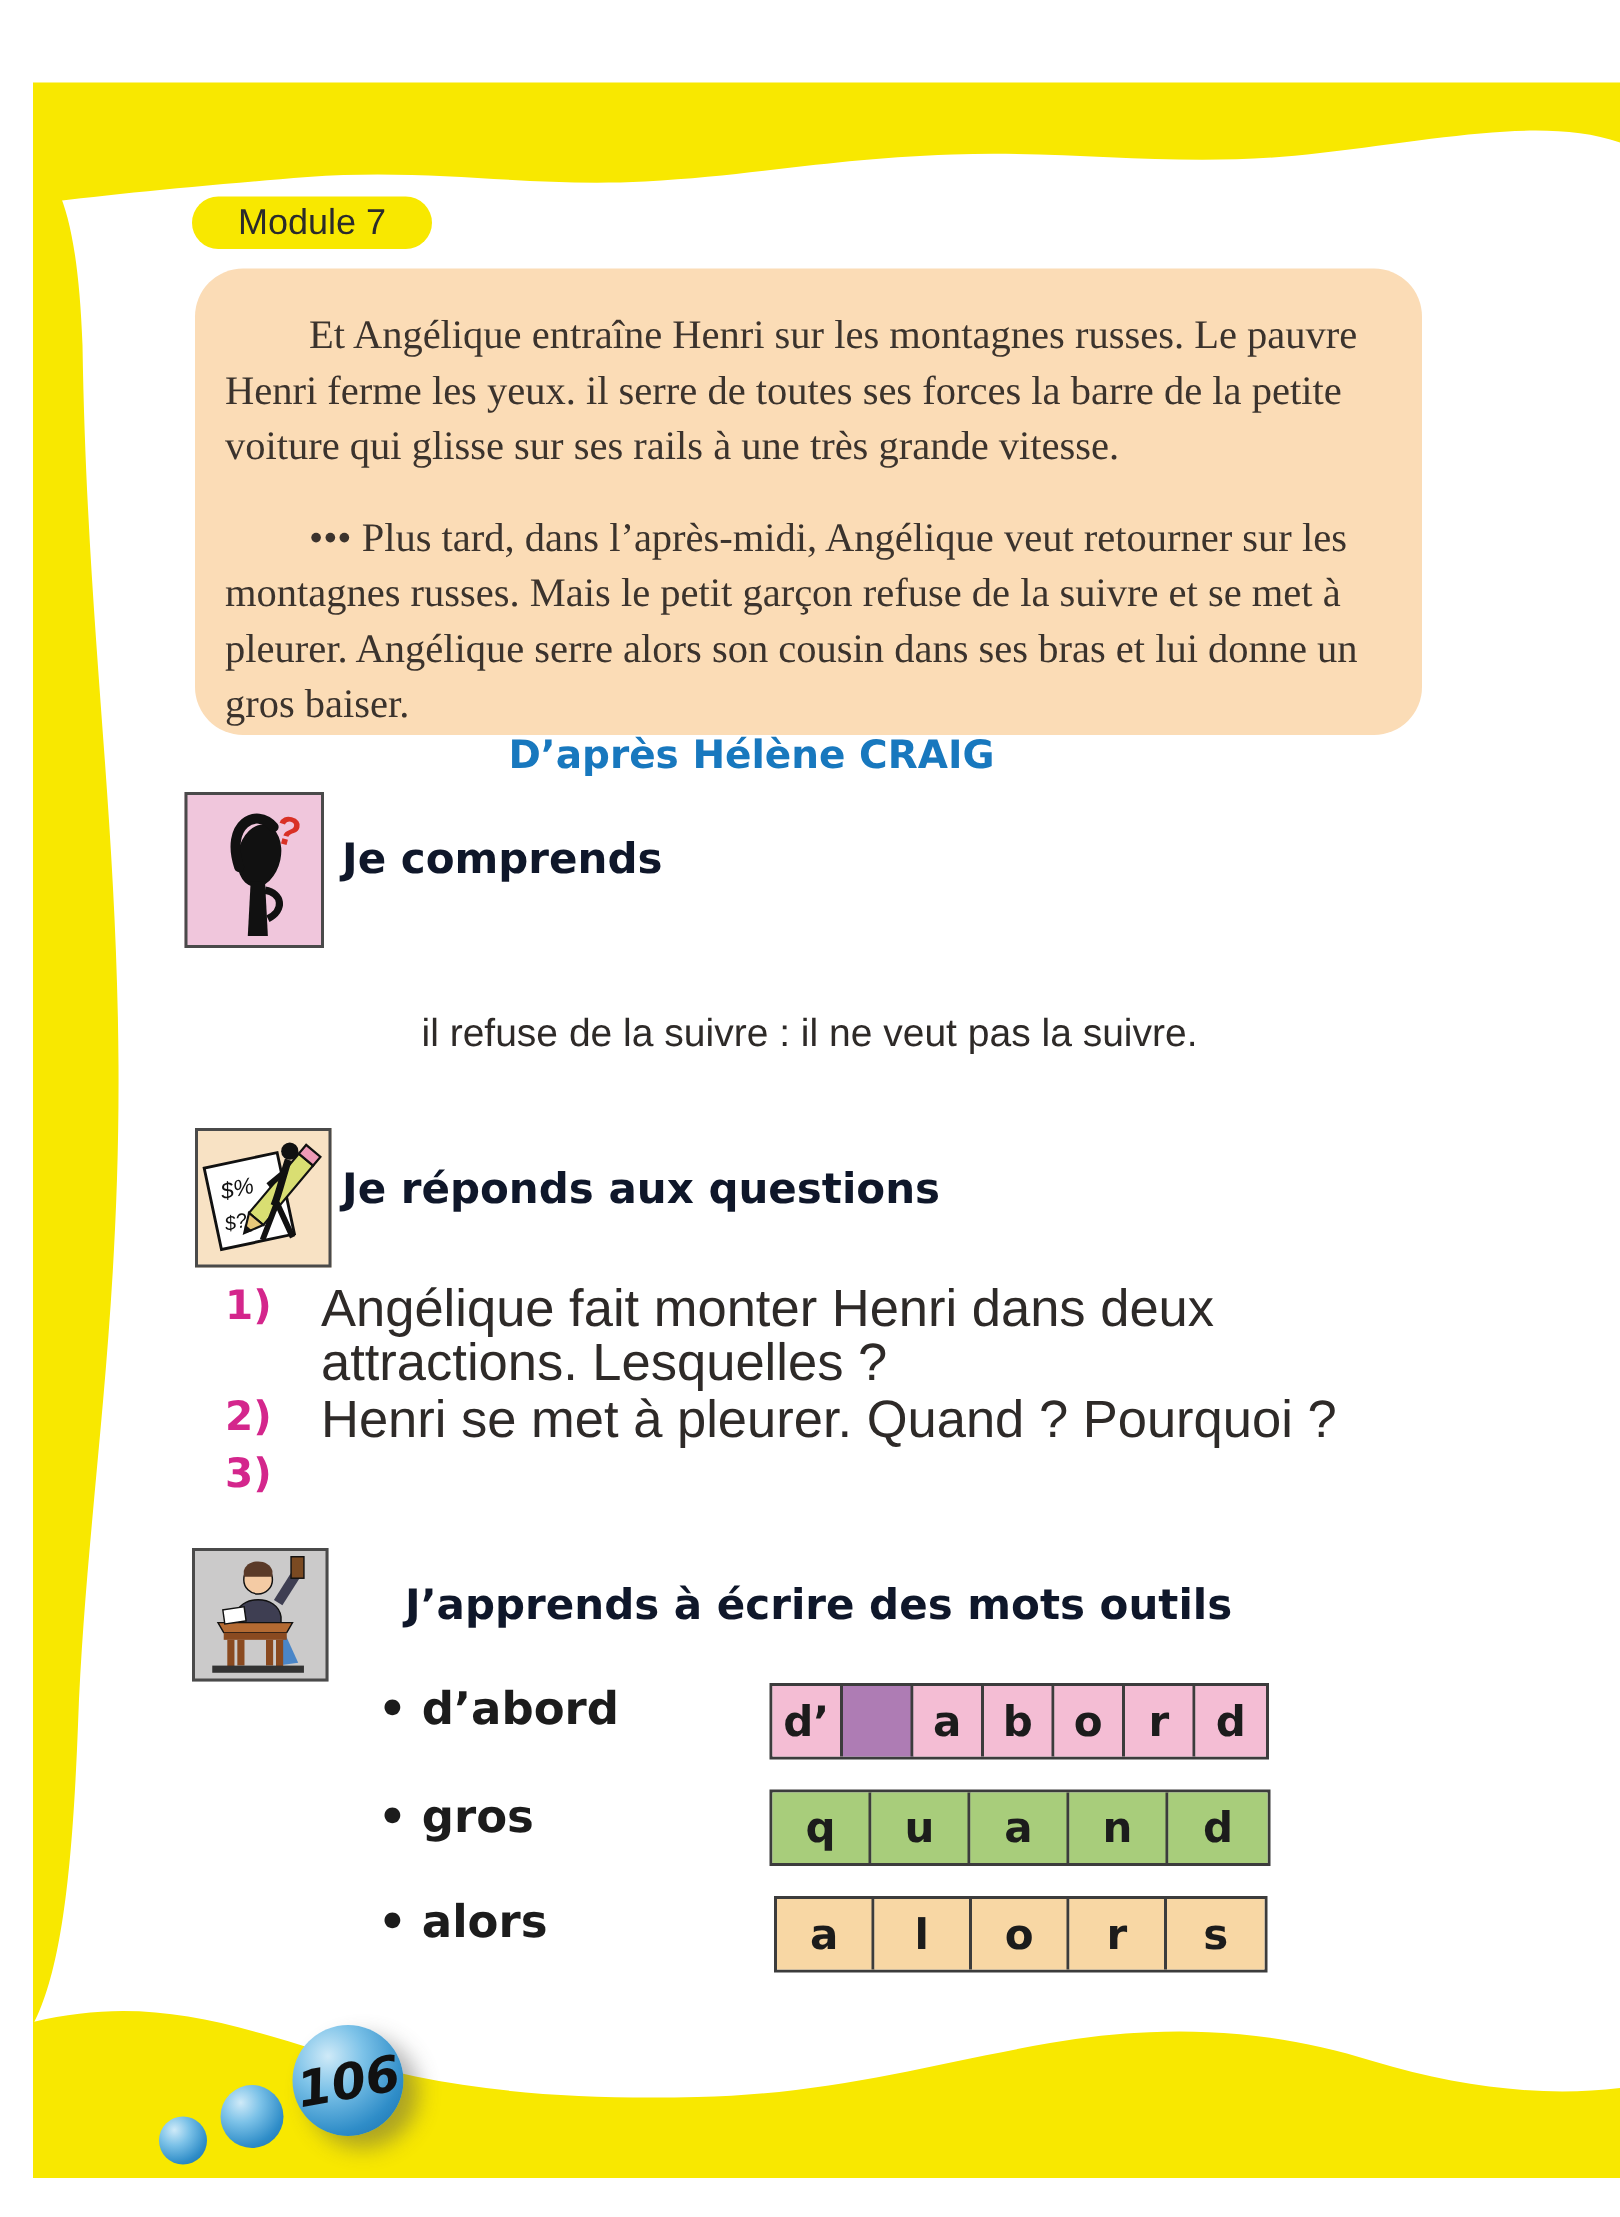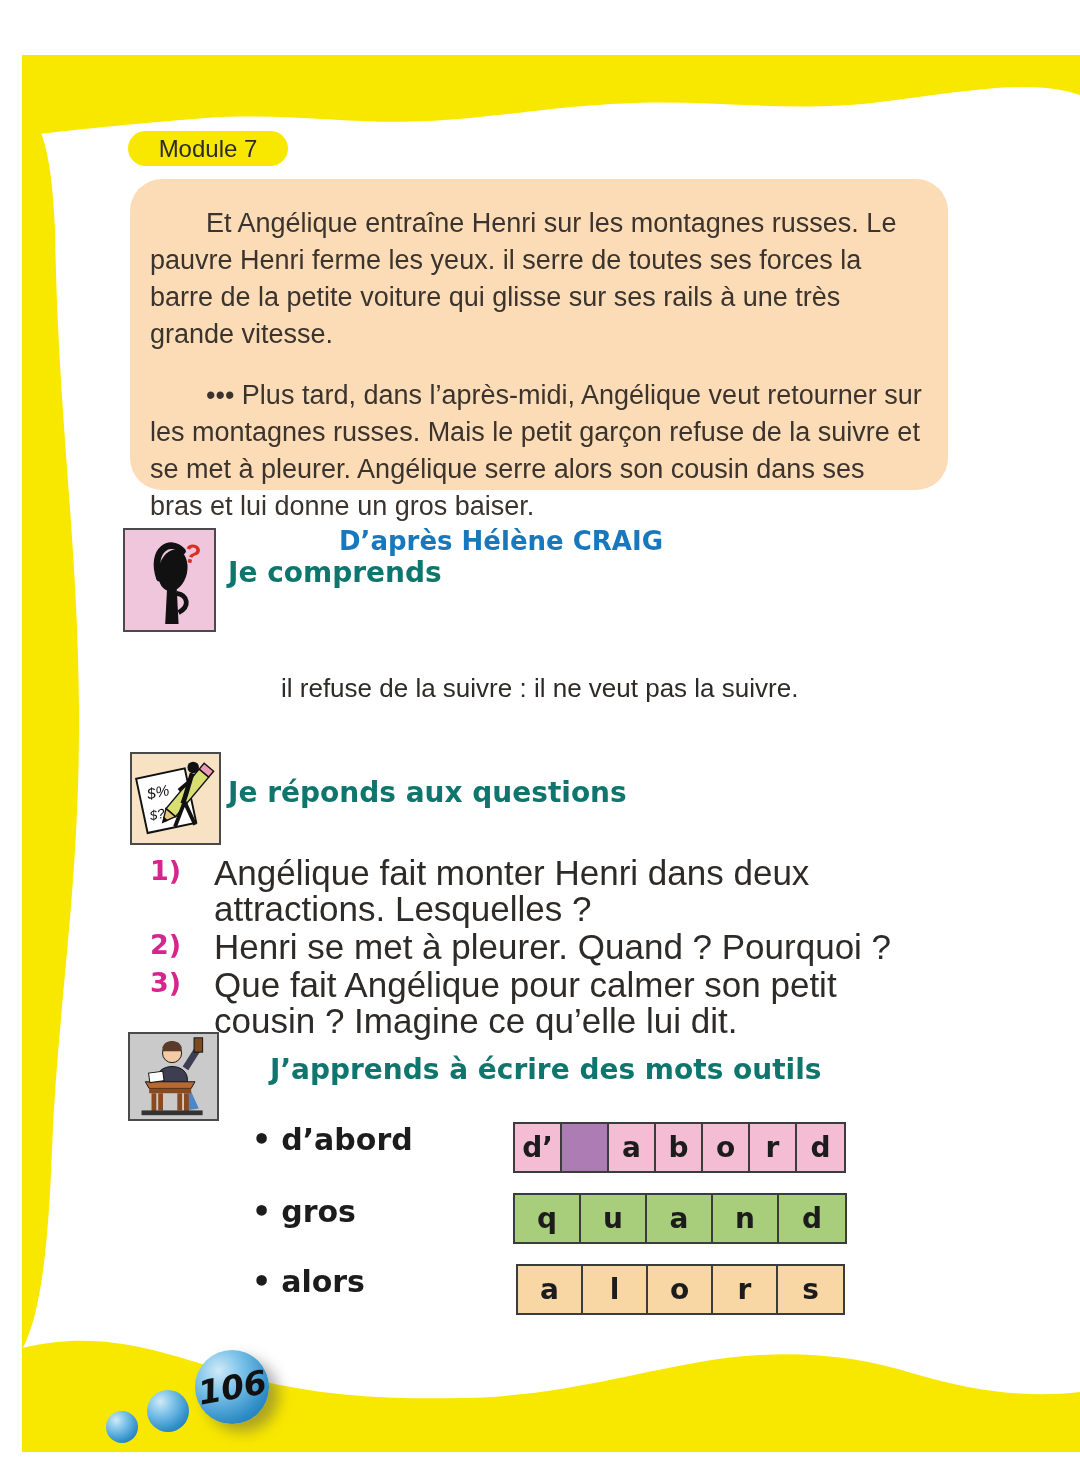--- a/index.html
+++ b/index.html
@@ -8,31 +8,31 @@
   .frame{position:absolute;left:0;top:0;z-index:0;}
   .frame path{fill:#F8E800;}
 
   .module-pill{position:absolute;left:128px;top:131px;width:160px;height:35px;z-index:2;
     background:#F8E800;border-radius:18px;display:flex;align-items:center;justify-content:center;
     font-size:24px;color:#2b2b2b;text-align:center;}
 
   .reading-box{position:absolute;left:130px;top:179px;width:818px;height:311px;z-index:2;
     background:#FBDCB6;border-radius:32px;box-sizing:border-box;padding:26px 26px 0 20px;
     font-size:27px;line-height:37px;color:#3b332d;}
-  .reading-box p{margin:0;text-indent:56px;}
+  .reading-box p{margin:0;text-indent:56px;font-family:Liberation Serif, serif;}
   .reading-box p.p2{margin-top:24px;}
   .attribution{margin-top:-2px;text-align:center;padding-right:70px;color:#1878BE;
     font-weight:bold;font-size:26px;font-family:"DejaVu Sans",sans-serif;}
 
   .icon-box{position:absolute;z-index:2;box-sizing:border-box;border:2px solid #4a4a4a;}
   .icon-comp{left:123px;top:528px;width:93px;height:104px;background:#F0C6DC;}
   .icon-quest{left:130px;top:752px;width:91px;height:93px;background:#F8E2C4;}
   .icon-write{left:128px;top:1032px;width:91px;height:89px;background:#CBCACA;}
 
-  .section-title{position:absolute;z-index:2;color:#0f766e;font-weight:bold;font-size:28px;
+  .section-title{position:absolute;z-index:2;color:#0f172a;font-weight:bold;font-size:28px;
     font-family:"DejaVu Sans",sans-serif;}
   .t-comp{left:228px;top:556px;}
   .t-quest{left:228px;top:776px;}
   .t-write{left:230px;top:1053px;margin-left:40px;}
 
   .definition{position:absolute;left:281px;z-index:2;font-size:26px;color:#2e2a28;}
   .def-0{top:613px;}
   .def-1{top:673px;}
 
   .questions{position:absolute;left:150px;top:855px;width:790px;z-index:2;}
@@ -124,21 +124,20 @@
     <div class="q-row">
       <span class="q-num">1)</span>
       <span class="q-text">Angélique fait monter Henri dans deux attractions. Lesquelles ?</span>
     </div>
     <div class="q-row">
       <span class="q-num">2)</span>
       <span class="q-text">Henri se met à pleurer. Quand ? Pourquoi ?</span>
     </div>
     <div class="q-row">
       <span class="q-num">3)</span>
-      <span class="q-text">Que fait Angélique pour calmer son petit cousin ? Imagine ce qu’elle lui dit.</span>
     </div>
   </div>
 
   <div class="icon-box icon-write">
     <svg viewBox="0 0 91 89" width="87" height="85">
       <path d="M58,36 L72,14" stroke="#3E3E52" stroke-width="7"></path>
       <rect x="67" y="4" width="9" height="15" fill="#7a4a22" stroke="#111"></rect>
       <circle cx="44" cy="20" r="10" fill="#F4CBA4" stroke="#111"></circle>
       <path d="M34,14 C36,5 52,5 54,14 L54,18 L34,18 Z" fill="#5a3a28"></path>
       <path d="M28,46 C30,30 58,30 60,46 L60,54 L28,54 Z" fill="#3E3E52" stroke="#111"></path>

